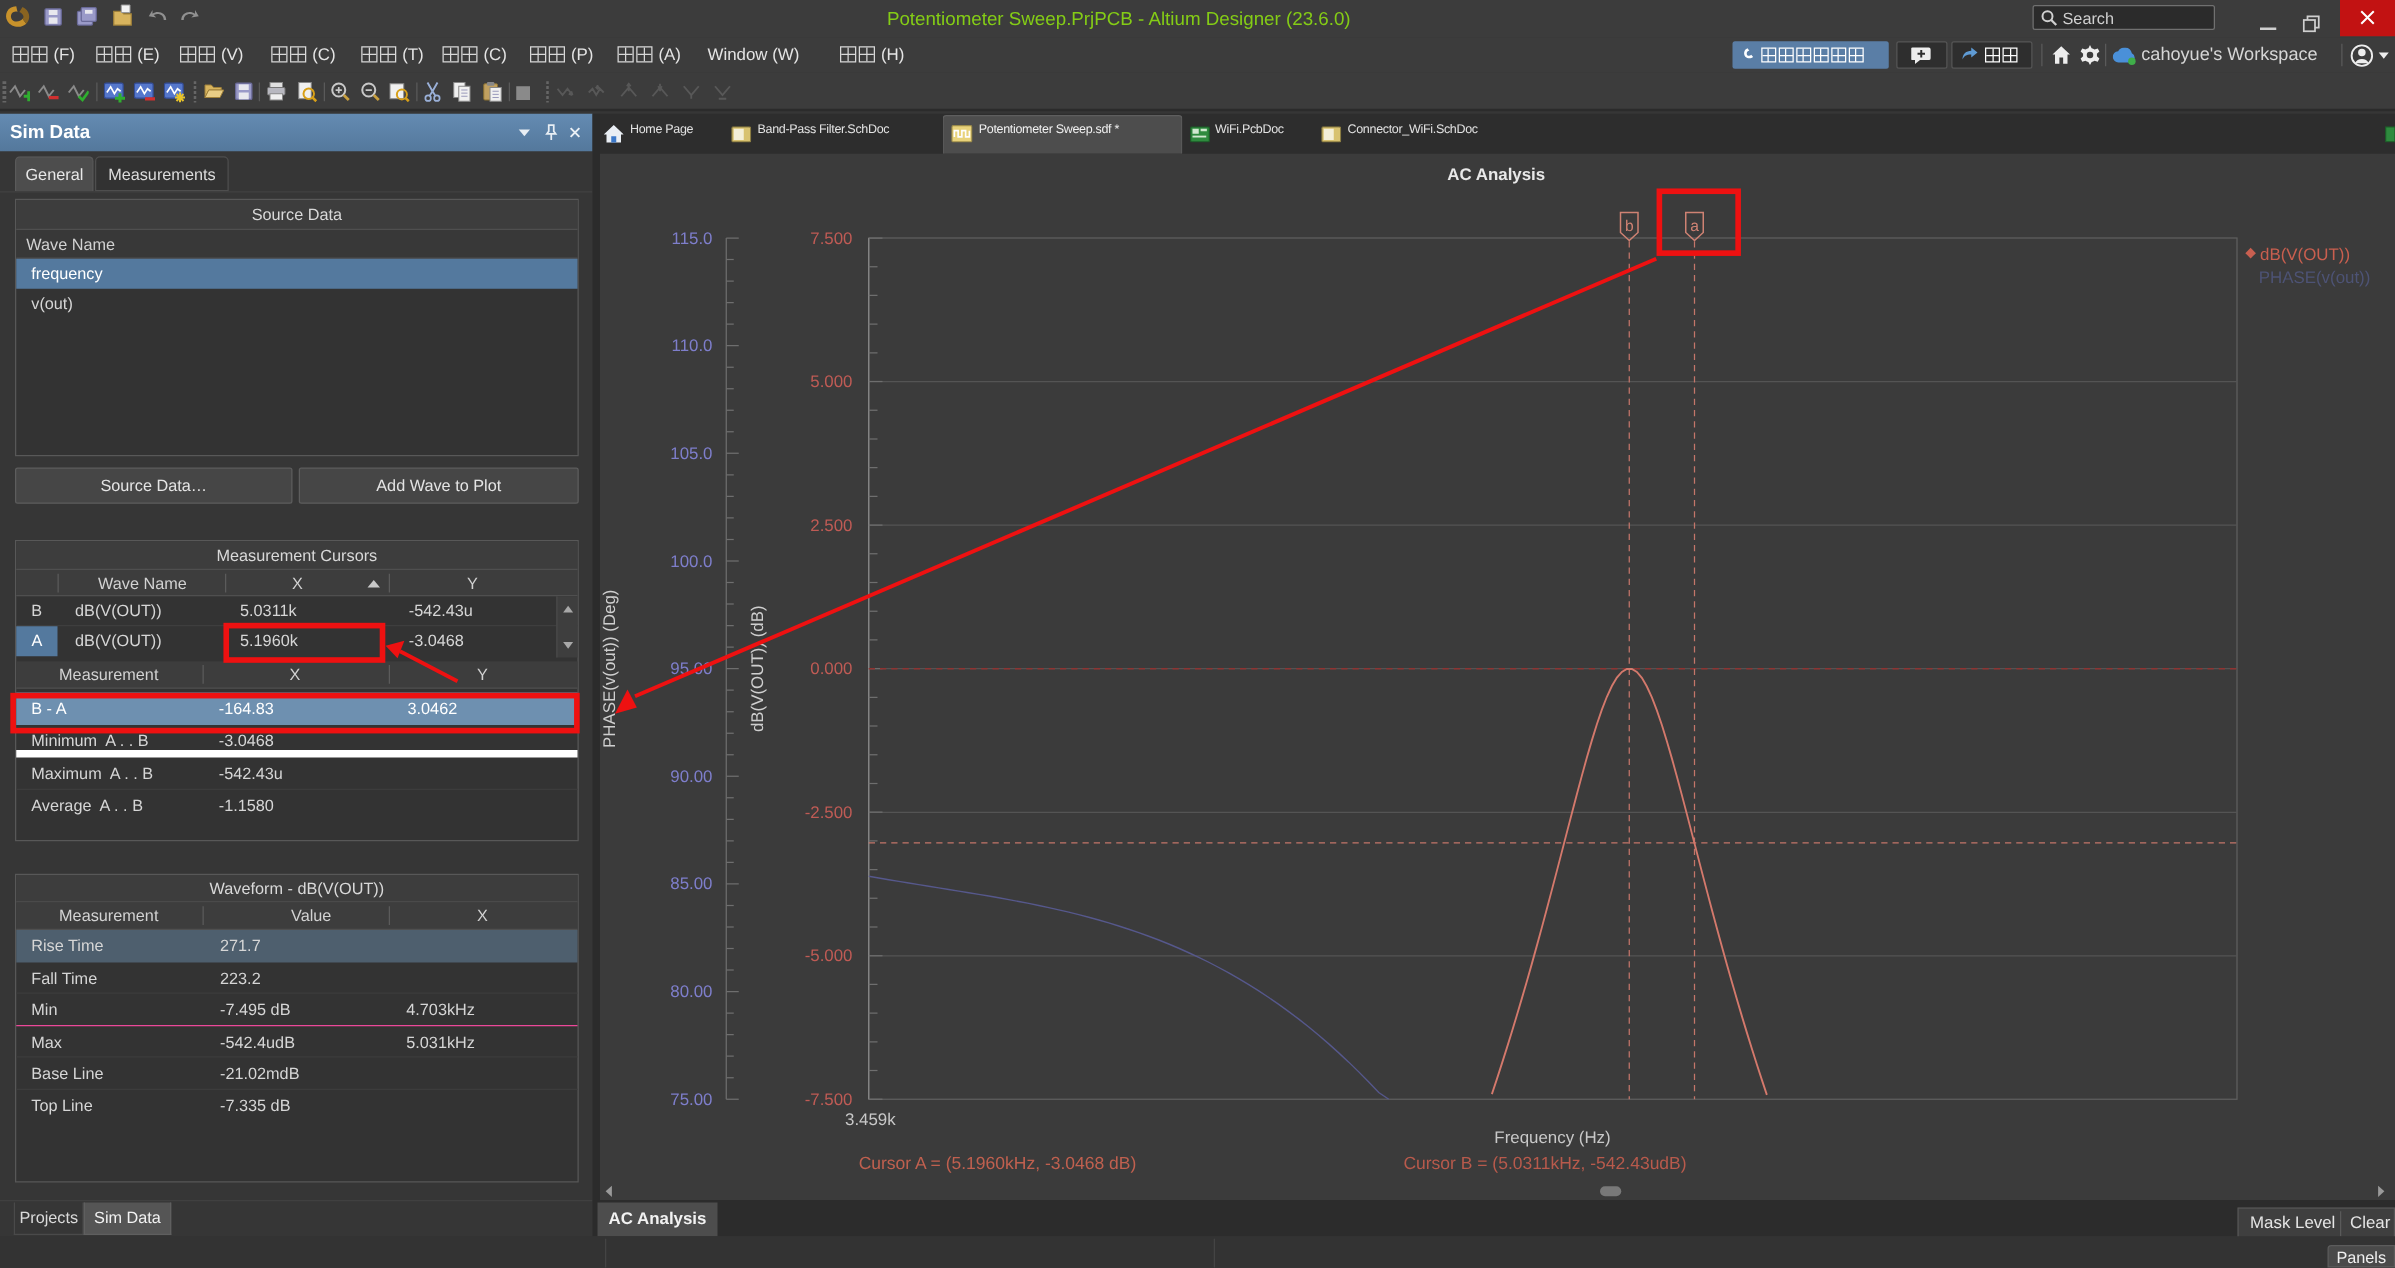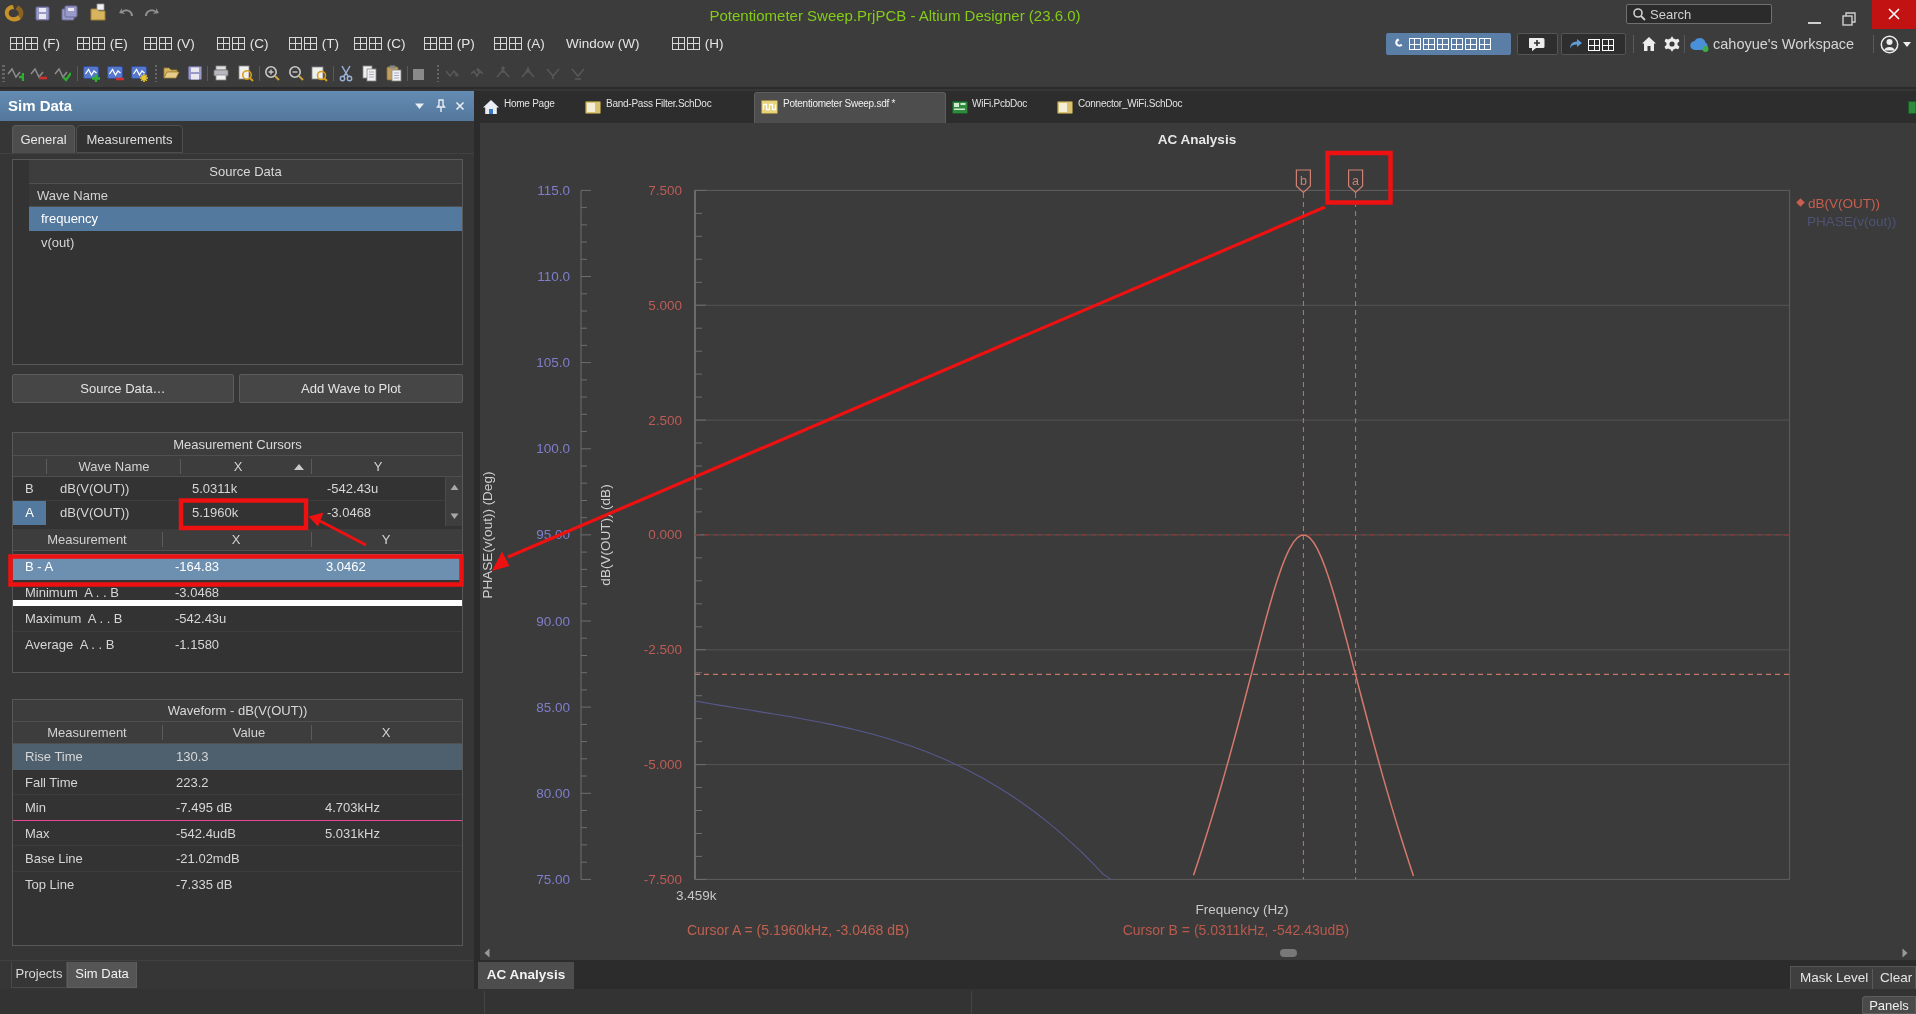--- a/index.html
+++ b/index.html
@@ -247,21 +247,21 @@
         </svg>
       <svg class="abs" style="left:455px;top:10px;" width="10" height="10" viewBox="0 0 10 10">
           <path d="M1.5 1.5 L8.5 8.5 M8.5 1.5 L1.5 8.5" stroke="#e8eef4" stroke-width="1.6"></path>
         </svg>
     </div>
 
     <div class="abs" style="left:12px;top:34px;width:63px;height:28px;background:#4d4d4d;border:1px solid #5a5a5a;border-bottom:none;border-radius:4px 4px 0 0;color:#e8e8e8;font-size:13px;text-align:center;line-height:27px;">General</div>
     <div class="abs" style="left:76px;top:34px;width:107px;height:28px;background:#323232;border:1px solid #4e4e4e;border-radius:4px 4px 0 0;color:#dcdcdc;font-size:13px;text-align:center;line-height:27px;">Measurements</div>
     <div class="abs" style="left:0;top:62px;width:474px;height:1px;background:#414141;"></div>
 
-    <div class="grp" style="top:68px;height:206px;padding-left:16px;">
+    <div class="grp" style="top:68px;height:206px;">
       <div class="grptitle" style="height:24px;line-height:24px;">Source Data</div>
       <div class="thead" style="height:23px;line-height:23px;background:#383838;"><span style="padding-left:8px;">Wave Name</span></div>
       <div class="row" style="height:24px;line-height:24px;background:#54799e;color:#fff;"><span style="padding-left:12px;">frequency</span></div>
       <div class="row" style="height:24px;line-height:24px;"><span style="padding-left:12px;">v(out)</span></div>
     </div>
 
     <div class="abs" style="left:12px;top:283px;width:222px;height:29px;background:#464646;border:1px solid #5d5d5d;border-radius:2px;color:#e4e4e4;font-size:13px;text-align:center;line-height:27px;">Source Data…</div>
     <div class="abs" style="left:239px;top:283px;width:224px;height:29px;background:#464646;border:1px solid #5d5d5d;border-radius:2px;color:#e4e4e4;font-size:13px;text-align:center;line-height:27px;">Add Wave to Plot</div>
 
     <div class="grp" style="top:341px;height:241px;">
@@ -328,21 +328,21 @@
       <div class="grptitle" style="height:22px;line-height:22px;">Waveform - dB(V(OUT))</div>
       <div class="thead" style="height:22px;line-height:22px;">
         <div class="cell" style="left:29px;width:90px;text-align:center;">Measurement</div>
         <div class="cell" style="left:198px;width:76px;text-align:center;">Value</div>
         <div class="cell" style="left:348px;width:50px;text-align:center;">X</div>
         <div class="colsep" style="left:149px;"></div>
           <div class="colsep" style="left:298px;"></div>
       </div>
       <div class="row" style="height:25.5px;line-height:25.5px;background:#4e5f6e;">
         <div class="cell" style="left:12px;">Rise Time</div>
-        <div class="cell" style="left:163px;">130.3</div>
+        <div class="cell" style="left:163px;">271.7</div>
       </div>
       <div class="row" style="height:25.5px;line-height:25.5px;border-bottom:1px solid #3c3c3c;">
         <div class="cell" style="left:12px;">Fall Time</div>
         <div class="cell" style="left:163px;">223.2</div>
       </div>
       <div class="row" style="height:25.5px;line-height:25.5px;border-bottom:1px solid #ec4899;">
         <div class="cell" style="left:12px;">Min</div>
         <div class="cell" style="left:163px;">-7.495 dB</div>
         <div class="cell" style="left:312px;">4.703kHz</div>
       </div>

